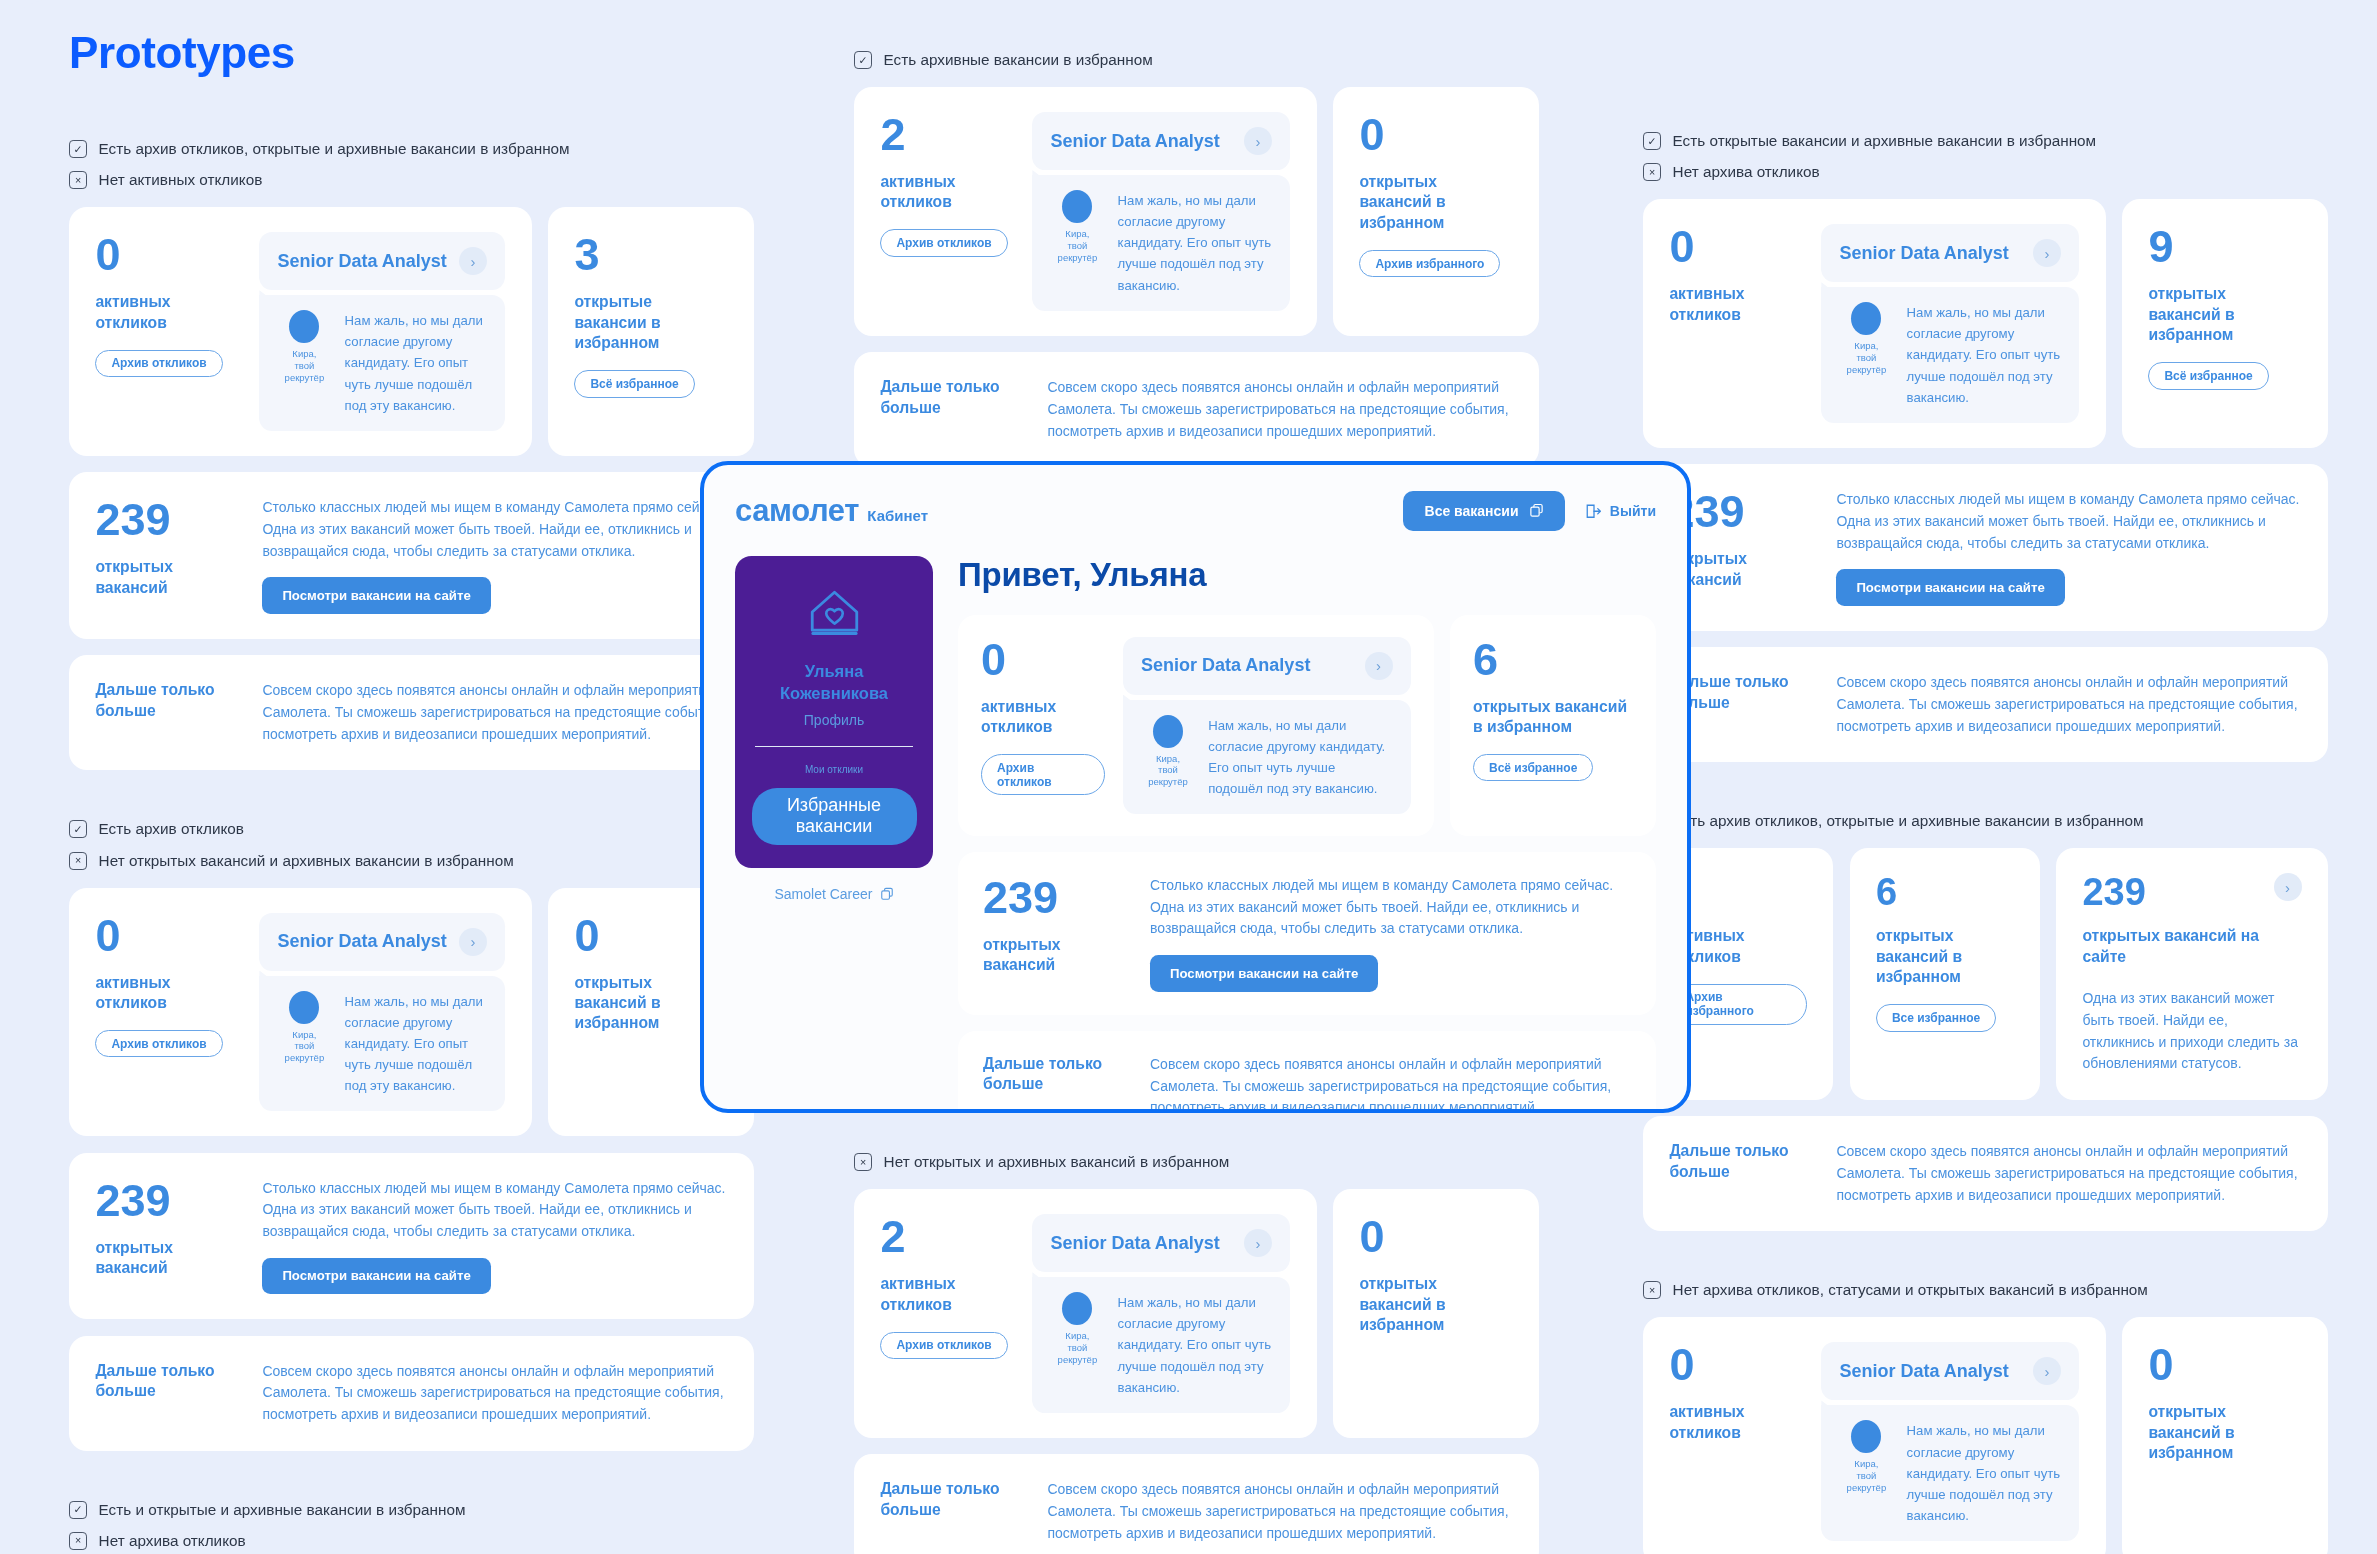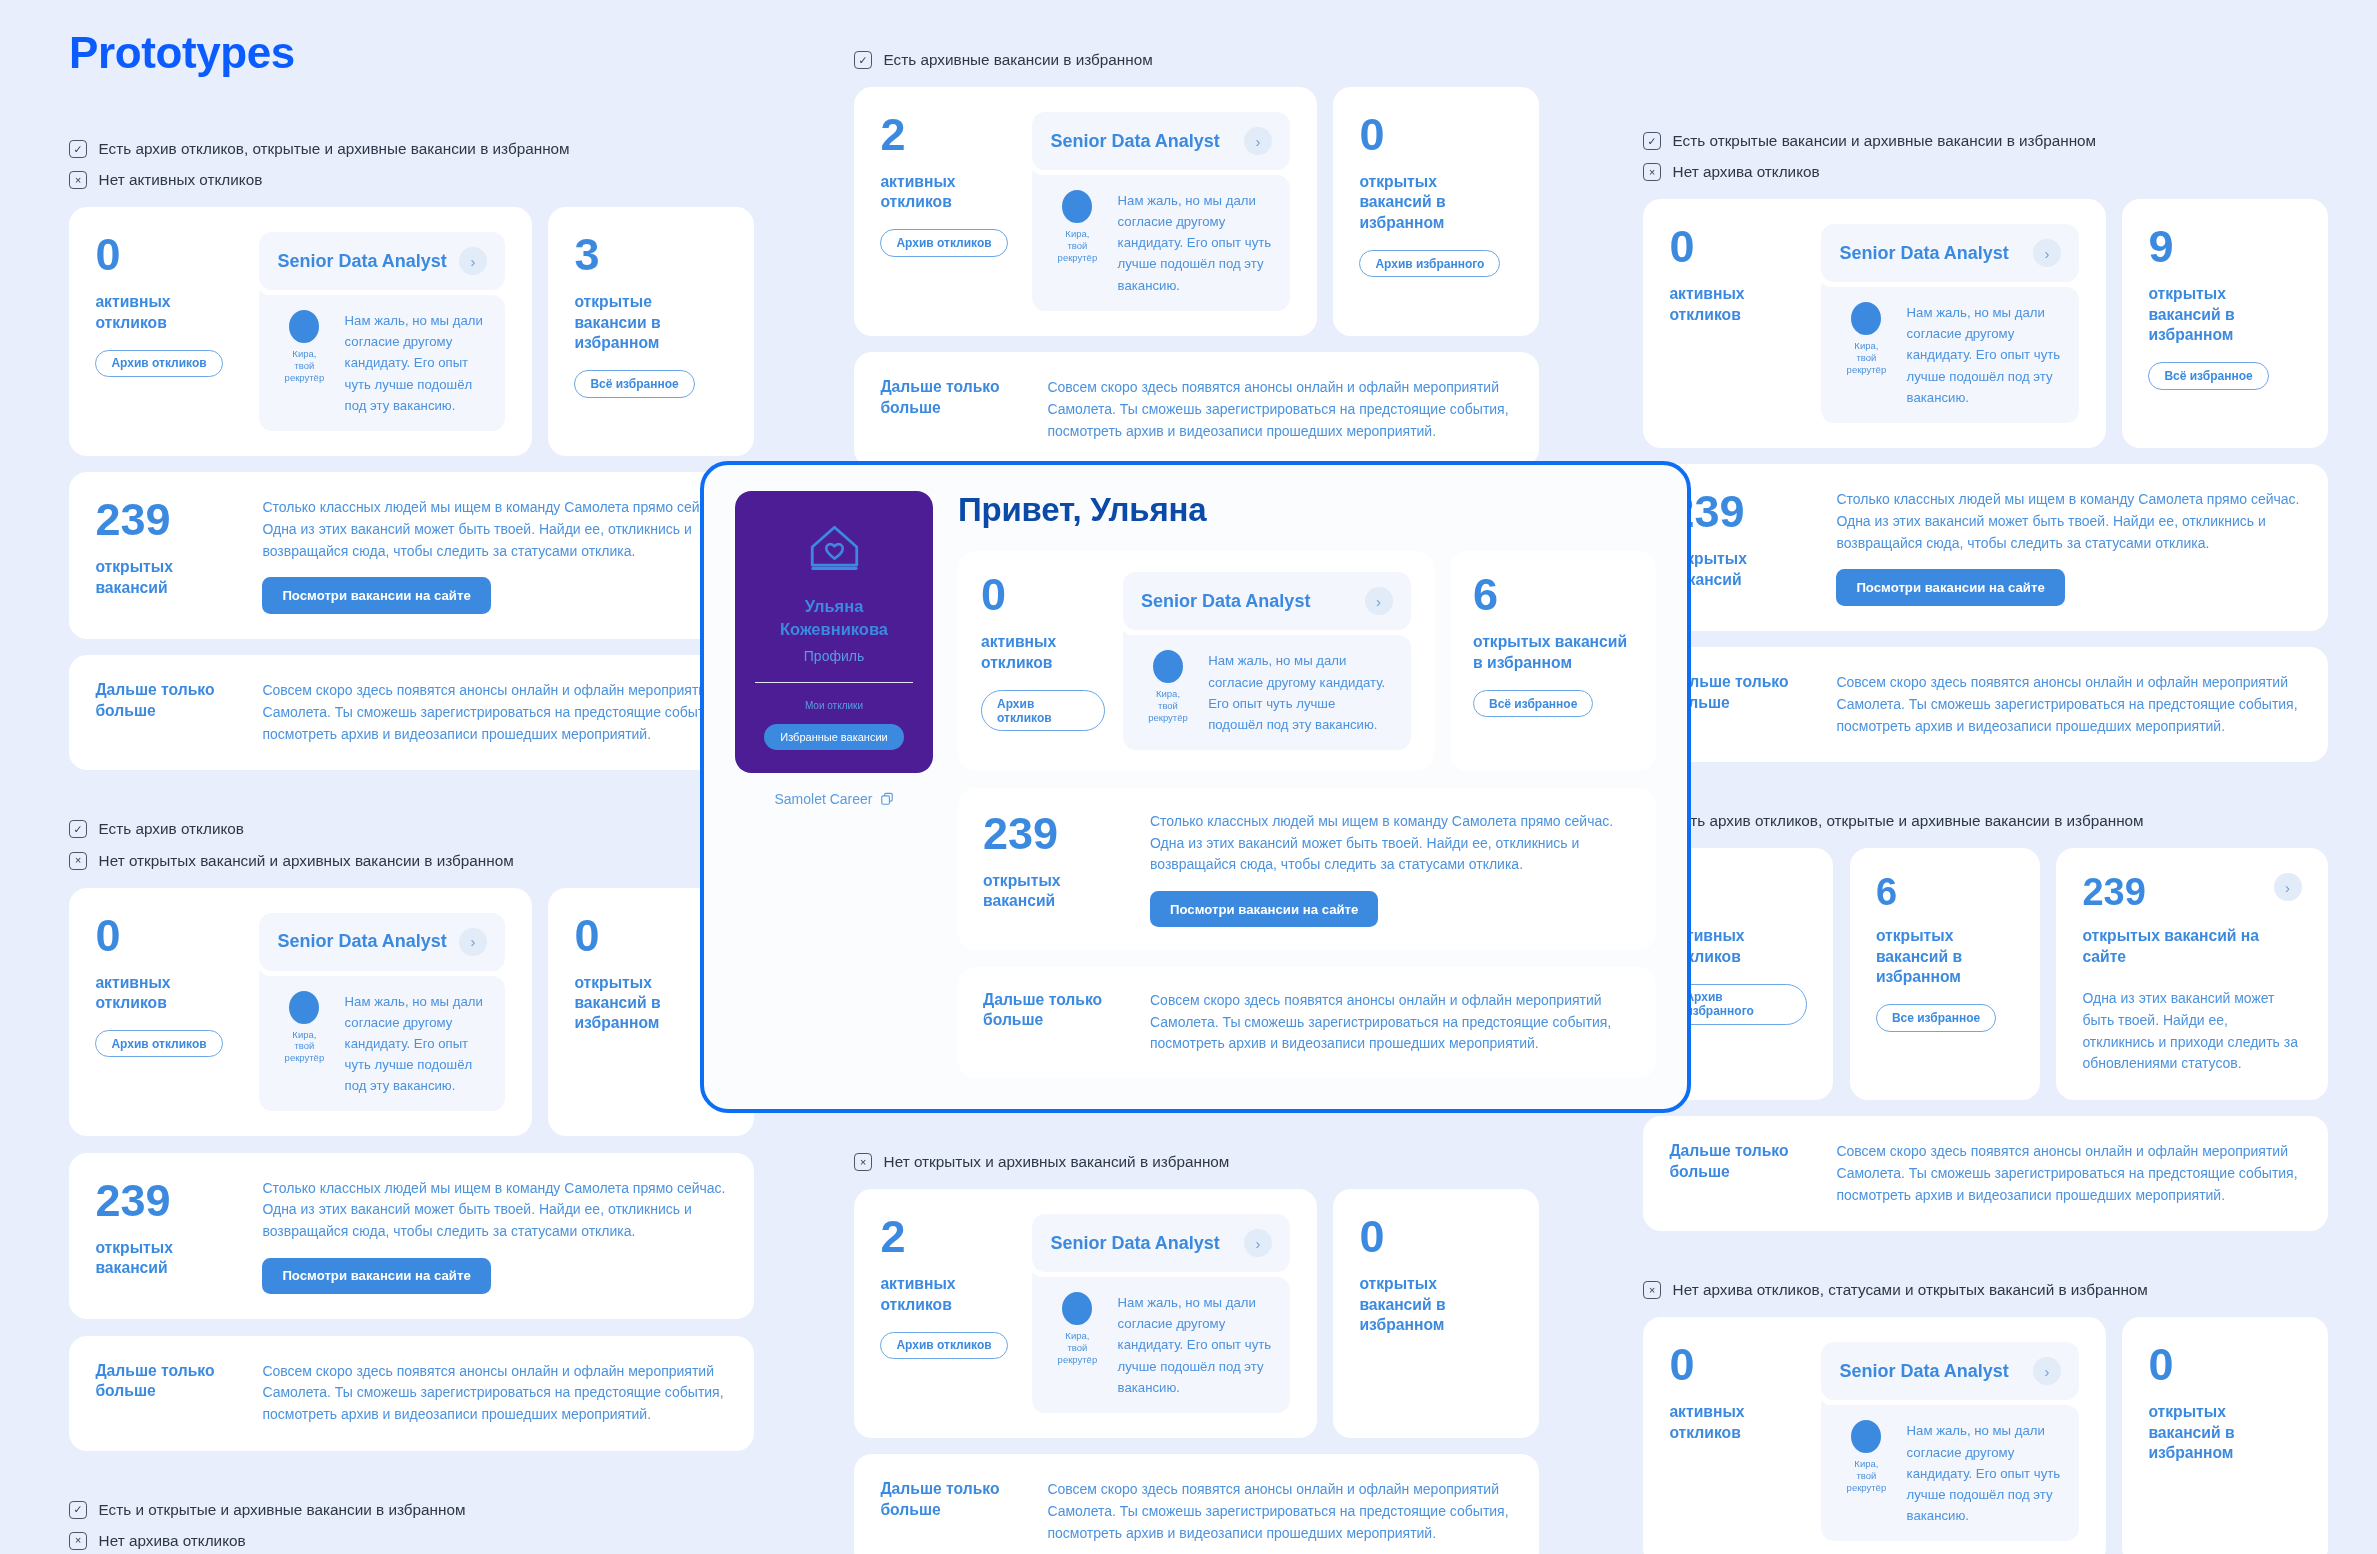--- a/index.html
+++ b/index.html
@@ -168,21 +168,21 @@
   .m-house { margin: 0 auto 15px; display: block; }
   .m-name {
     font-size: 16.5px; font-weight: bold; color: #3b8ae0; line-height: 1.35;
   }
   .m-sub { font-size: 14px; color: #5a9ce0; margin-top: 8.3px; }
   .m-div { height: 0.8px; background: #dfe9f5; margin: 18px 3.3px 16.5px; }
   .m-link { font-size: 10px; color: #5a9ce0; margin-bottom: 13.2px; }
   .m-chip {
     display: inline-block; background: #3b8ae0; color: #fff;
     border-radius: 25px; padding: 7.4px 16.5px;
-    font-size: 11px;
+    font-size: 18px;
   }
   .m-career {
     margin-top: 18px; text-align: center;
     font-size: 14px; color: #5a9ce0;
     display: flex; align-items: center; justify-content: center; gap: 7px;
   }
   .m-main { flex: 1; }
   .m-greet {
     font-size: 33px; font-weight: bold; color: #0b4aa8;
     margin-bottom: 21.5px; letter-spacing: -0.2px;
@@ -552,20 +552,42 @@
       <div class="card" style="width:206px;">
         <div class="bignum">0</div>
         <div class="lbl">открытых вакансий в избранном</div>
       </div>
     </div>
 
   </div>
 
   <div class="modal">
 
+    <div class="m-head">
+      <div class="m-logo">
+        <span class="m-logo-main">самолет</span>
+        <span class="m-logo-sub">Кабинет</span>
+      </div>
+      <div class="m-actions">
+        <button class="m-btn">
+          <span>Все вакансии</span>
+          <svg width="15" height="15" viewBox="0 0 20 20">
+            <rect x="2.5" y="5.5" width="11" height="12" rx="2" fill="none" stroke="#fff" stroke-width="1.6"></rect>
+            <path d="M6.5 5.5V4a2 2 0 0 1 2-2h7a2 2 0 0 1 2 2v7a2 2 0 0 1-2 2h-1.5" fill="none" stroke="#fff" stroke-width="1.6"></path>
+          </svg>
+        </button>
+        <div class="m-exit">
+          <svg width="16.5" height="16.5" viewBox="0 0 22 22">
+            <path d="M3 3h9v16H3z" fill="none" stroke="#3b8ae0" stroke-width="1.7"></path>
+            <path d="M12 11h8M17 7.5l3.5 3.5L17 14.5" fill="none" stroke="#3b8ae0" stroke-width="1.7" stroke-linecap="round" stroke-linejoin="round"></path>
+          </svg>
+          <span>Выйти</span>
+        </div>
+      </div>
+    </div>
 
     <div class="m-body">
 
       <div class="m-side">
         <div class="m-profile">
           <svg class="m-house" width="61" height="61" viewBox="0 0 74 74">
             <path d="M10 34 L37 10 L64 34 L64 56 L10 56 Z" fill="none" stroke="#3b8ae0" stroke-width="3.4" stroke-linejoin="round"></path>
             <path d="M37 48c-5-4-10-7.5-10-12.2 0-3 2.3-5.3 5.1-5.3 1.9 0 3.7 1 4.9 2.6 1.2-1.6 3-2.6 4.9-2.6 2.8 0 5.1 2.3 5.1 5.3C47 41 42 44.5 37 48z" fill="none" stroke="#3b8ae0" stroke-width="3.2" stroke-linejoin="round"></path>
             <line x1="11" y1="60" x2="63" y2="60" stroke="#3b8ae0" stroke-width="4" stroke-linecap="round"></line>
           </svg>

